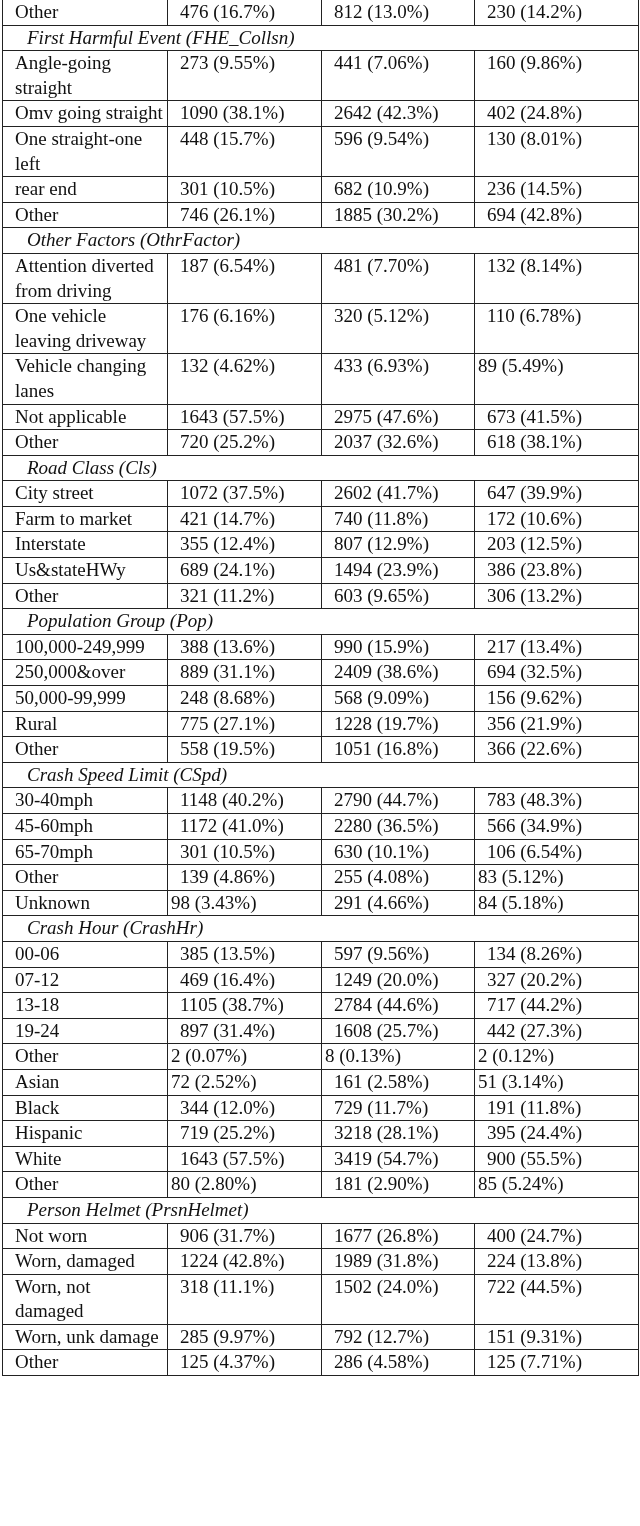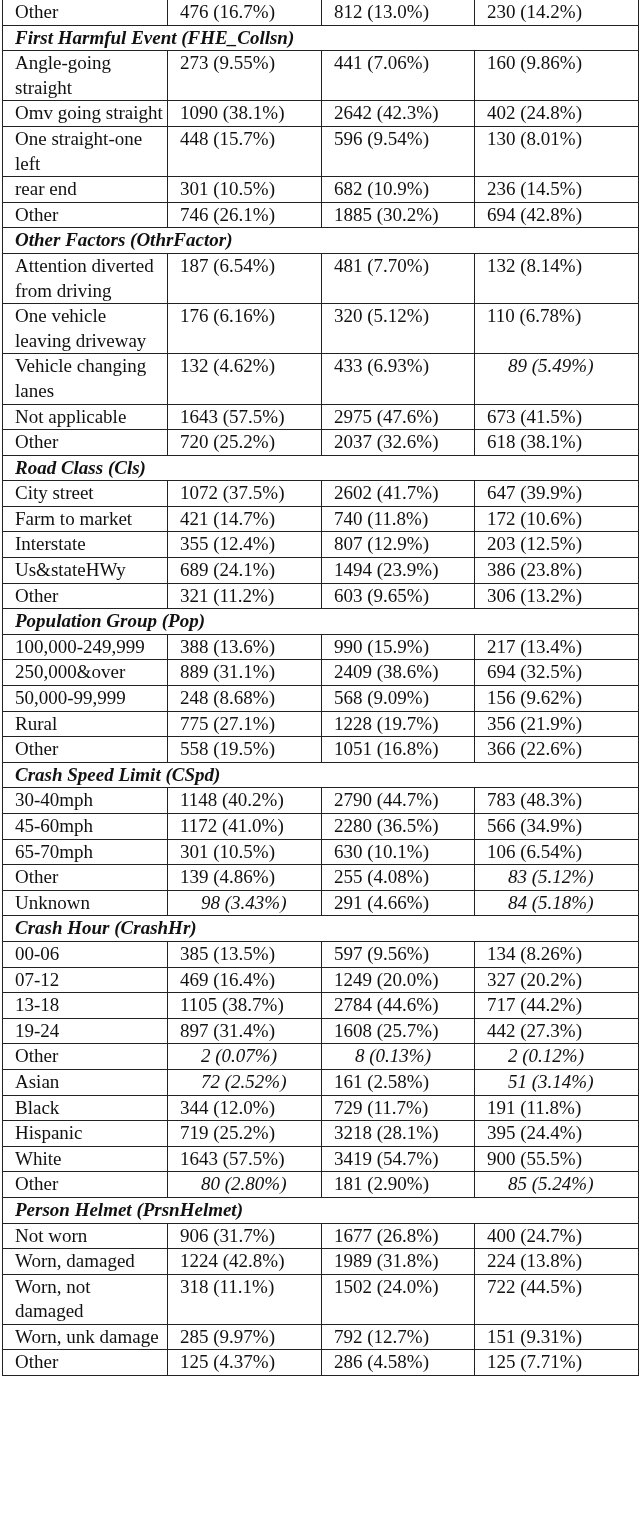--- a/index.html
+++ b/index.html
@@ -23,24 +23,24 @@
     #tbl col.c3 { width: 164px; }
     #tbl td {
       border: 1.6px solid #222222;
       padding: 0 4px 0 12px;
       vertical-align: top;
       white-space: nowrap;
       overflow: hidden;
     }
     #tbl td.label { padding-left: 12px; white-space: normal; }
     #tbl td.val { padding-left: 12px; }
-    #tbl td.val.indent { padding-left: 33px; font-style: italic; }
+    #tbl td.val.indent { padding-left: 3px; }
     #tbl tr.section td {
-      font-weight: bold; font-style: italic;
-      padding-left: 12px;
+      font-weight: normal; font-style: italic;
+      padding-left: 24px;
     }
     .footnote {
       position: absolute; right: 2px; top: 1530px;
       font-size: 13px; line-height: 16px;
       color: #0c4a6e;
     }
   </style>
 </head>
 <body>
 

